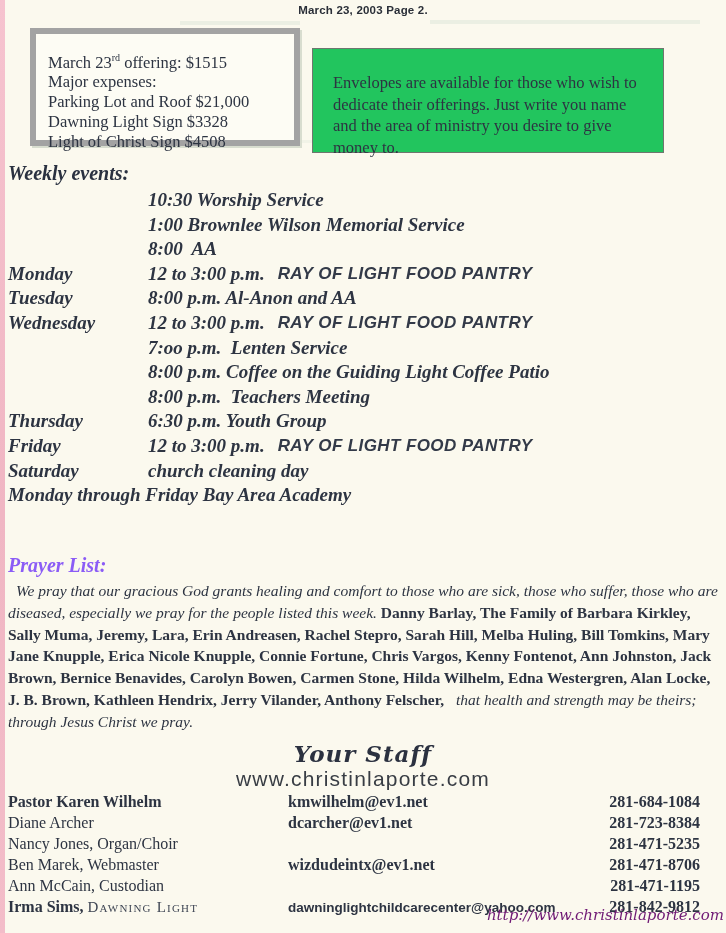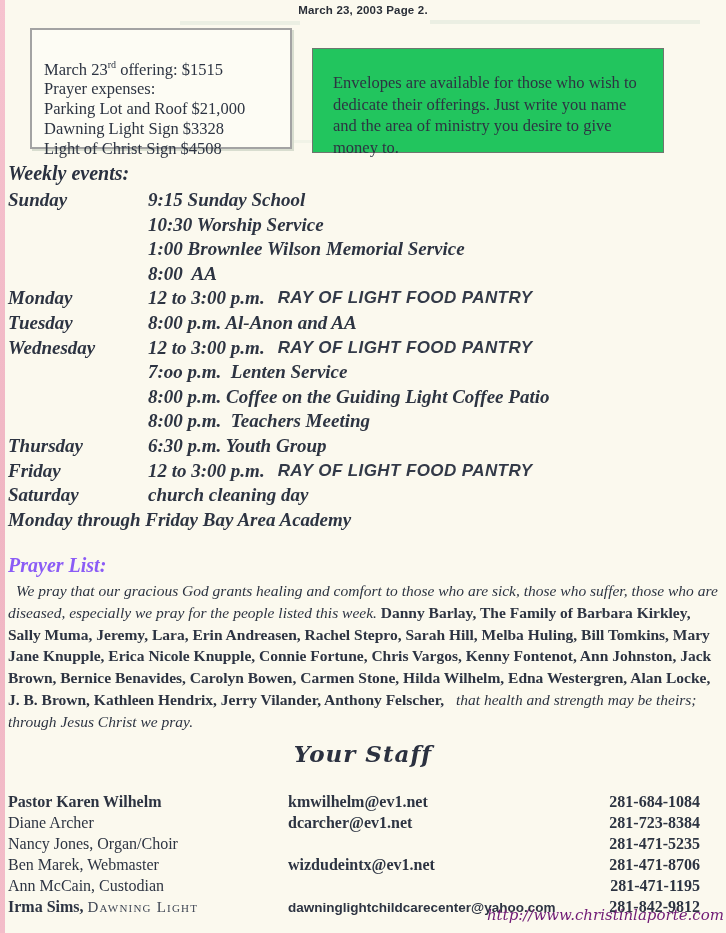--- a/index.html
+++ b/index.html
@@ -18,23 +18,23 @@
   .smudge.s3 { left:60px;  top:140px; width:300px; height:3px; opacity:.35; }
 
   .page-header {
     position:absolute; top:4px; left:0; width:100%; text-align:center;
     font-family:"Liberation Sans", sans-serif; font-weight:bold;
     font-size:11.5px; color:#2a2f38; letter-spacing:.2px;
   }
 
   .offering-box {
     position:absolute; left:30px; top:28px; width:246px; height:92px;
-    border:2px solid #a3a3a3; background:#fdfcf4;
+    border:6px solid #a3a3a3; background:#fdfcf4;
     box-shadow:2px 2px 0 #d8ddcf;
-    padding:25px 0 0 12px; font-size:16.5px; line-height:19.8px;
+    padding:14px 0 0 12px; font-size:16.5px; line-height:19.8px;
   }
   .offering-box sup { font-size:10px; }
 
   .envelope-box {
     position:absolute; left:312px; top:48px; width:330px; height:80px;
     border:1px solid #6f766f; background:#22c55e;
     padding:23px 0 0 20px; font-size:16.5px; line-height:21.5px;
   }
   .envelope-text { display:block; width:312px; }
 
@@ -96,38 +96,34 @@
 <div class="page">
   <div class="edge-strip"></div>
   <div class="smudge s1"></div>
   <div class="smudge s2"></div>
   <div class="smudge s3"></div>
 
   <div class="page-header">March 23, 2003  Page 2.</div>
 
   <div class="offering-box">
     <div><span>March 23</span><sup>rd</sup><span> offering: $1515</span></div>
-    <div>Prayer expenses:</div>
+    <div>Major expenses:</div>
     <div>Parking Lot and Roof $21,000</div>
     <div>Dawning Light Sign $3328</div>
     <div>Light of Christ Sign  $4508</div>
   </div>
 
   <div class="envelope-box">
     <span class="envelope-text">Envelopes are available for those who wish to dedicate their offerings.  Just write you name and the area of ministry you desire to give money to.</span>
   </div>
 
   <div class="events">
     <div class="events-heading">Weekly events:</div>
 
     <div class="event-row">
-        <span class="event-day">Sunday</span>
-        <span class="event-text">9:15 Sunday School</span>
-      </div>
-    <div class="event-row">
         <span class="event-day"></span>
         <span class="event-text">10:30 Worship Service</span>
       </div>
     <div class="event-row">
         <span class="event-day"></span>
         <span class="event-text">1:00 Brownlee Wilson Memorial Service</span>
       </div>
     <div class="event-row">
         <span class="event-day"></span>
         <span class="event-text">8:00  AA</span>
@@ -174,20 +170,21 @@
 
     <div class="events-footer">Monday through Friday Bay Area Academy</div>
   </div>
 
   <div class="prayer">
     <div class="prayer-heading">Prayer List:</div>
     <div class="prayer-body"><span class="prayer-intro">We pray that our gracious God grants healing and comfort to those who are sick, those who suffer, those who are diseased, especially we pray for the people listed this week. </span><span class="prayer-names">Danny Barlay, The Family of Barbara Kirkley, Sally Muma, Jeremy, Lara, Erin Andreasen, Rachel Stepro, Sarah Hill, Melba Huling, Bill Tomkins, Mary Jane Knupple, Erica Nicole Knupple, Connie Fortune, Chris Vargos, Kenny Fontenot, Ann Johnston, Jack Brown, Bernice Benavides, Carolyn Bowen, Carmen Stone, Hilda Wilhelm, Edna Westergren, Alan Locke, J. B. Brown, Kathleen Hendrix, Jerry Vilander, Anthony Felscher, </span><span class="prayer-outro">that health and strength may be theirs; through Jesus Christ we pray.</span></div>
   </div>
 
   <div class="staff-heading">Your Staff</div>
+  <div class="staff-site">www.christinlaporte.com</div>
 
   <div class="staff-table">
     <div class="staff-row">
         <span class="staff-name bold">Pastor Karen Wilhelm</span>
         <span class="staff-email">kmwilhelm@ev1.net</span>
         <span class="staff-phone">281-684-1084</span>
       </div>
     <div class="staff-row">
         <span class="staff-name">Diane Archer</span>
         <span class="staff-email">dcarcher@ev1.net</span>

